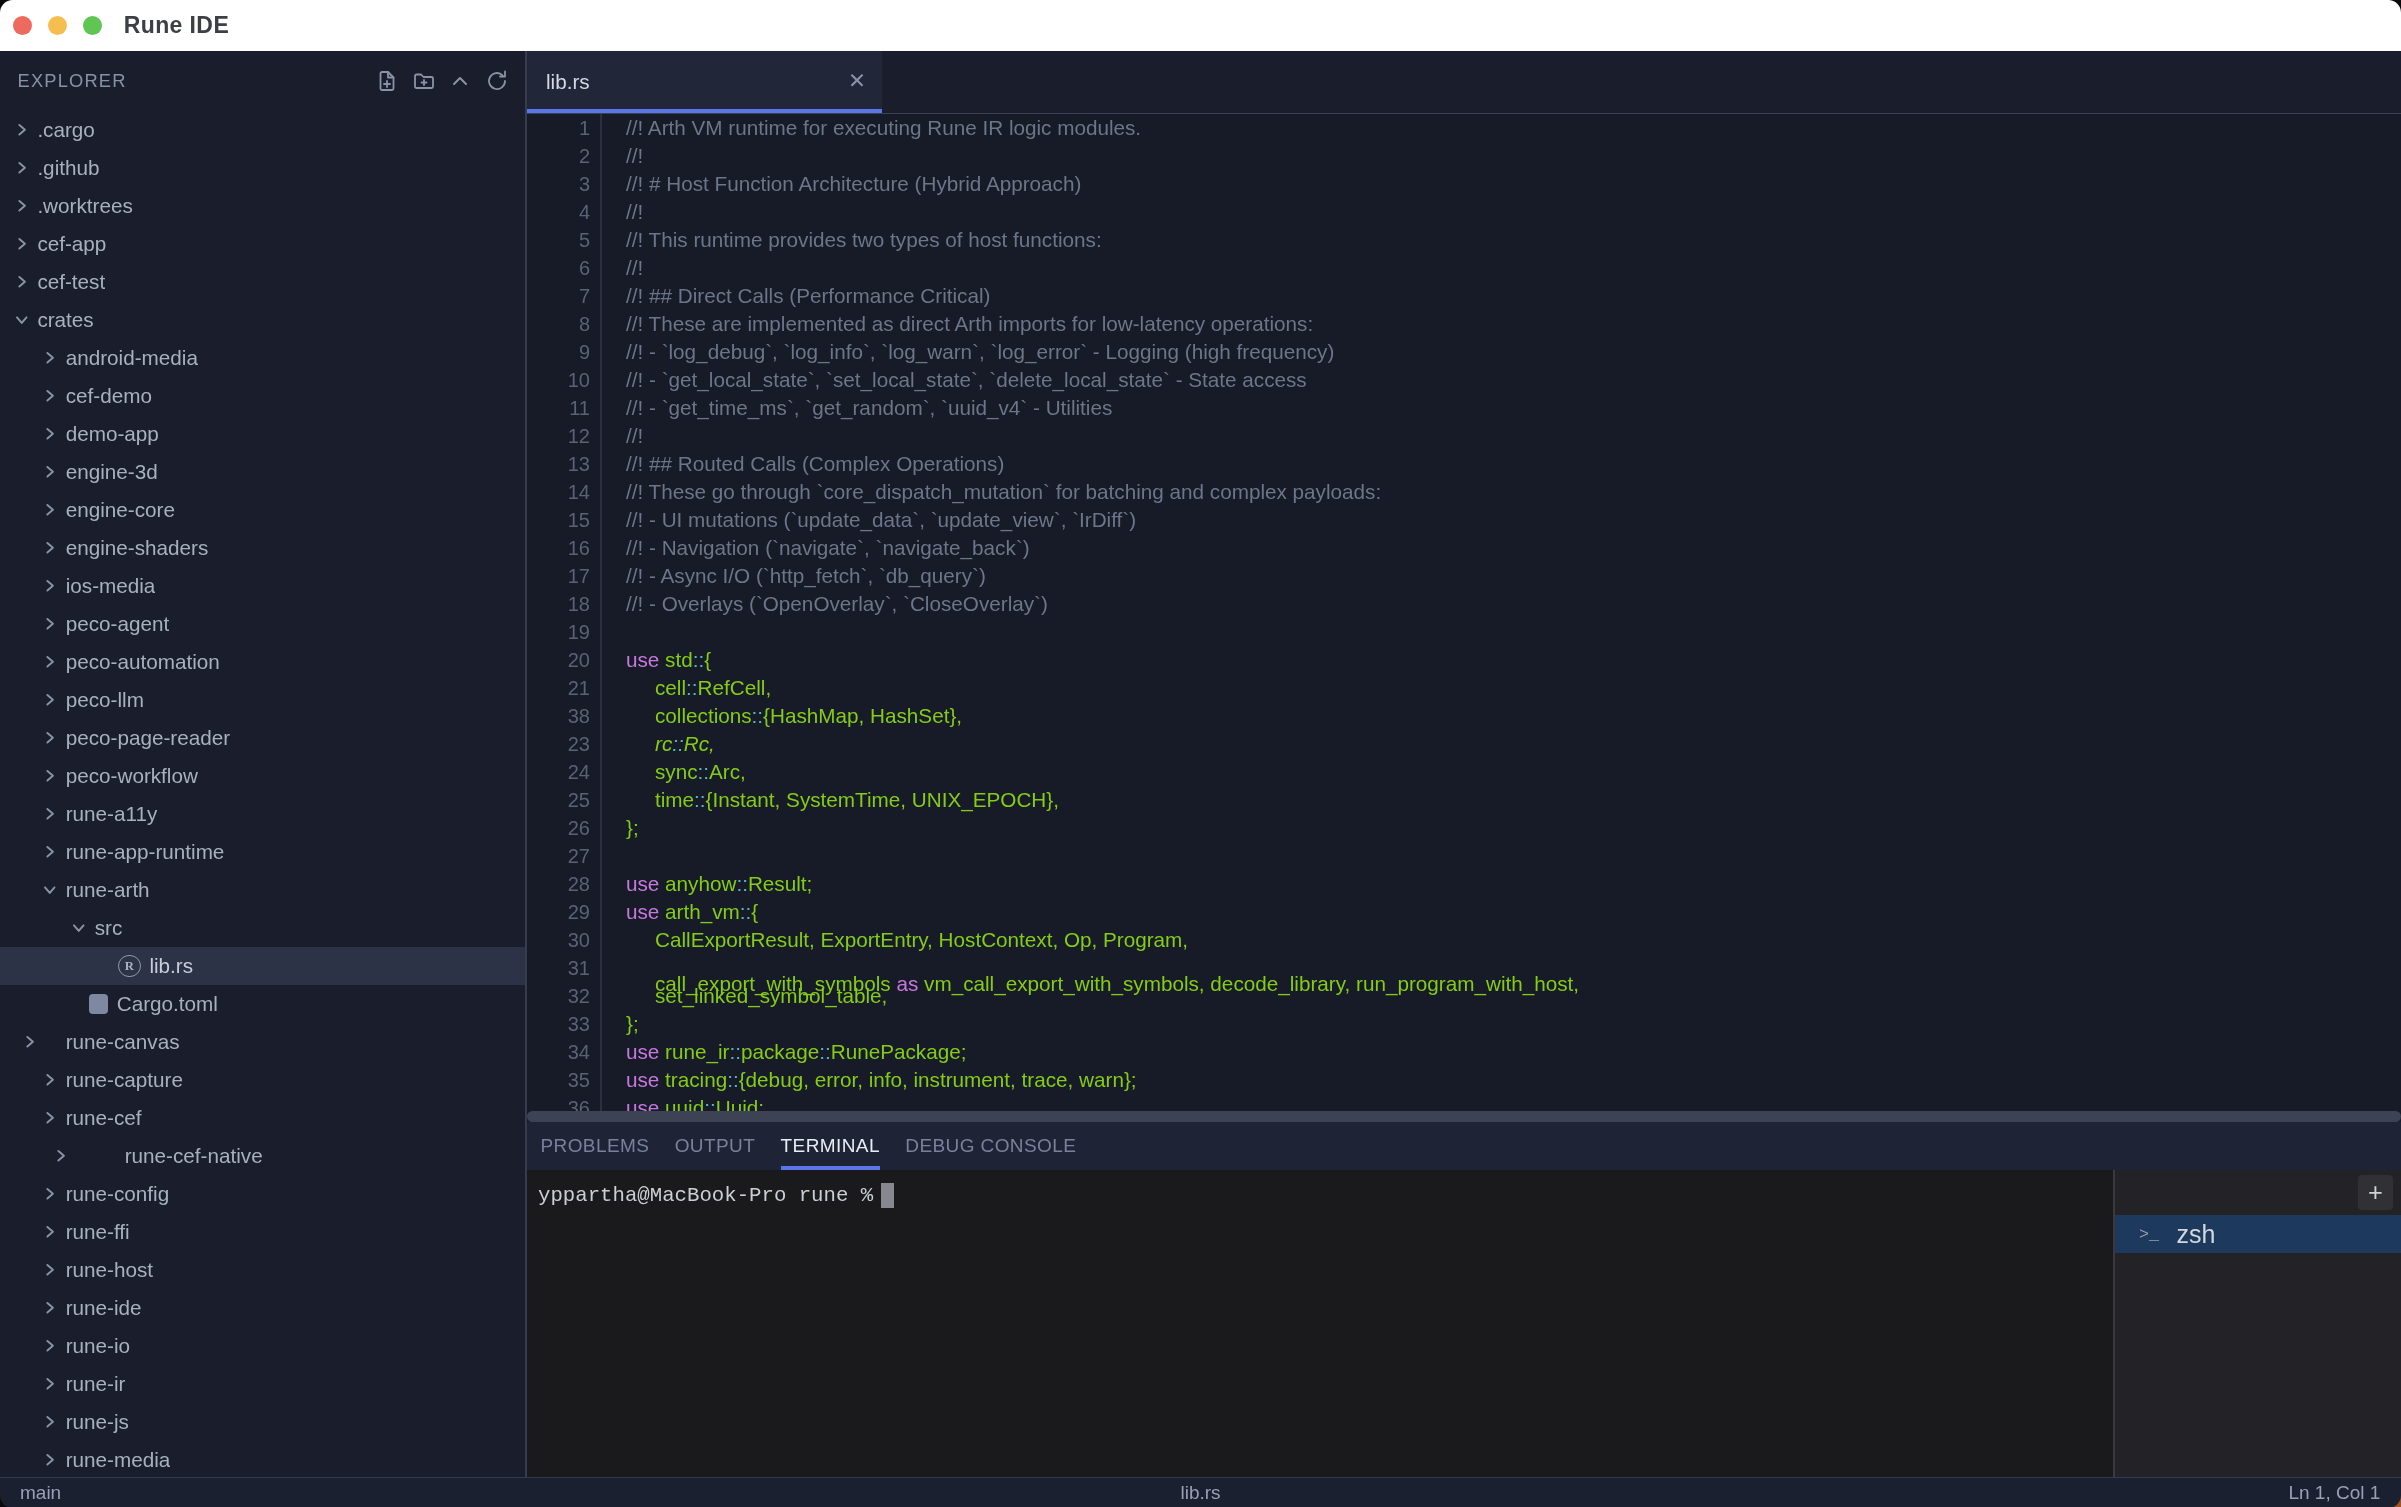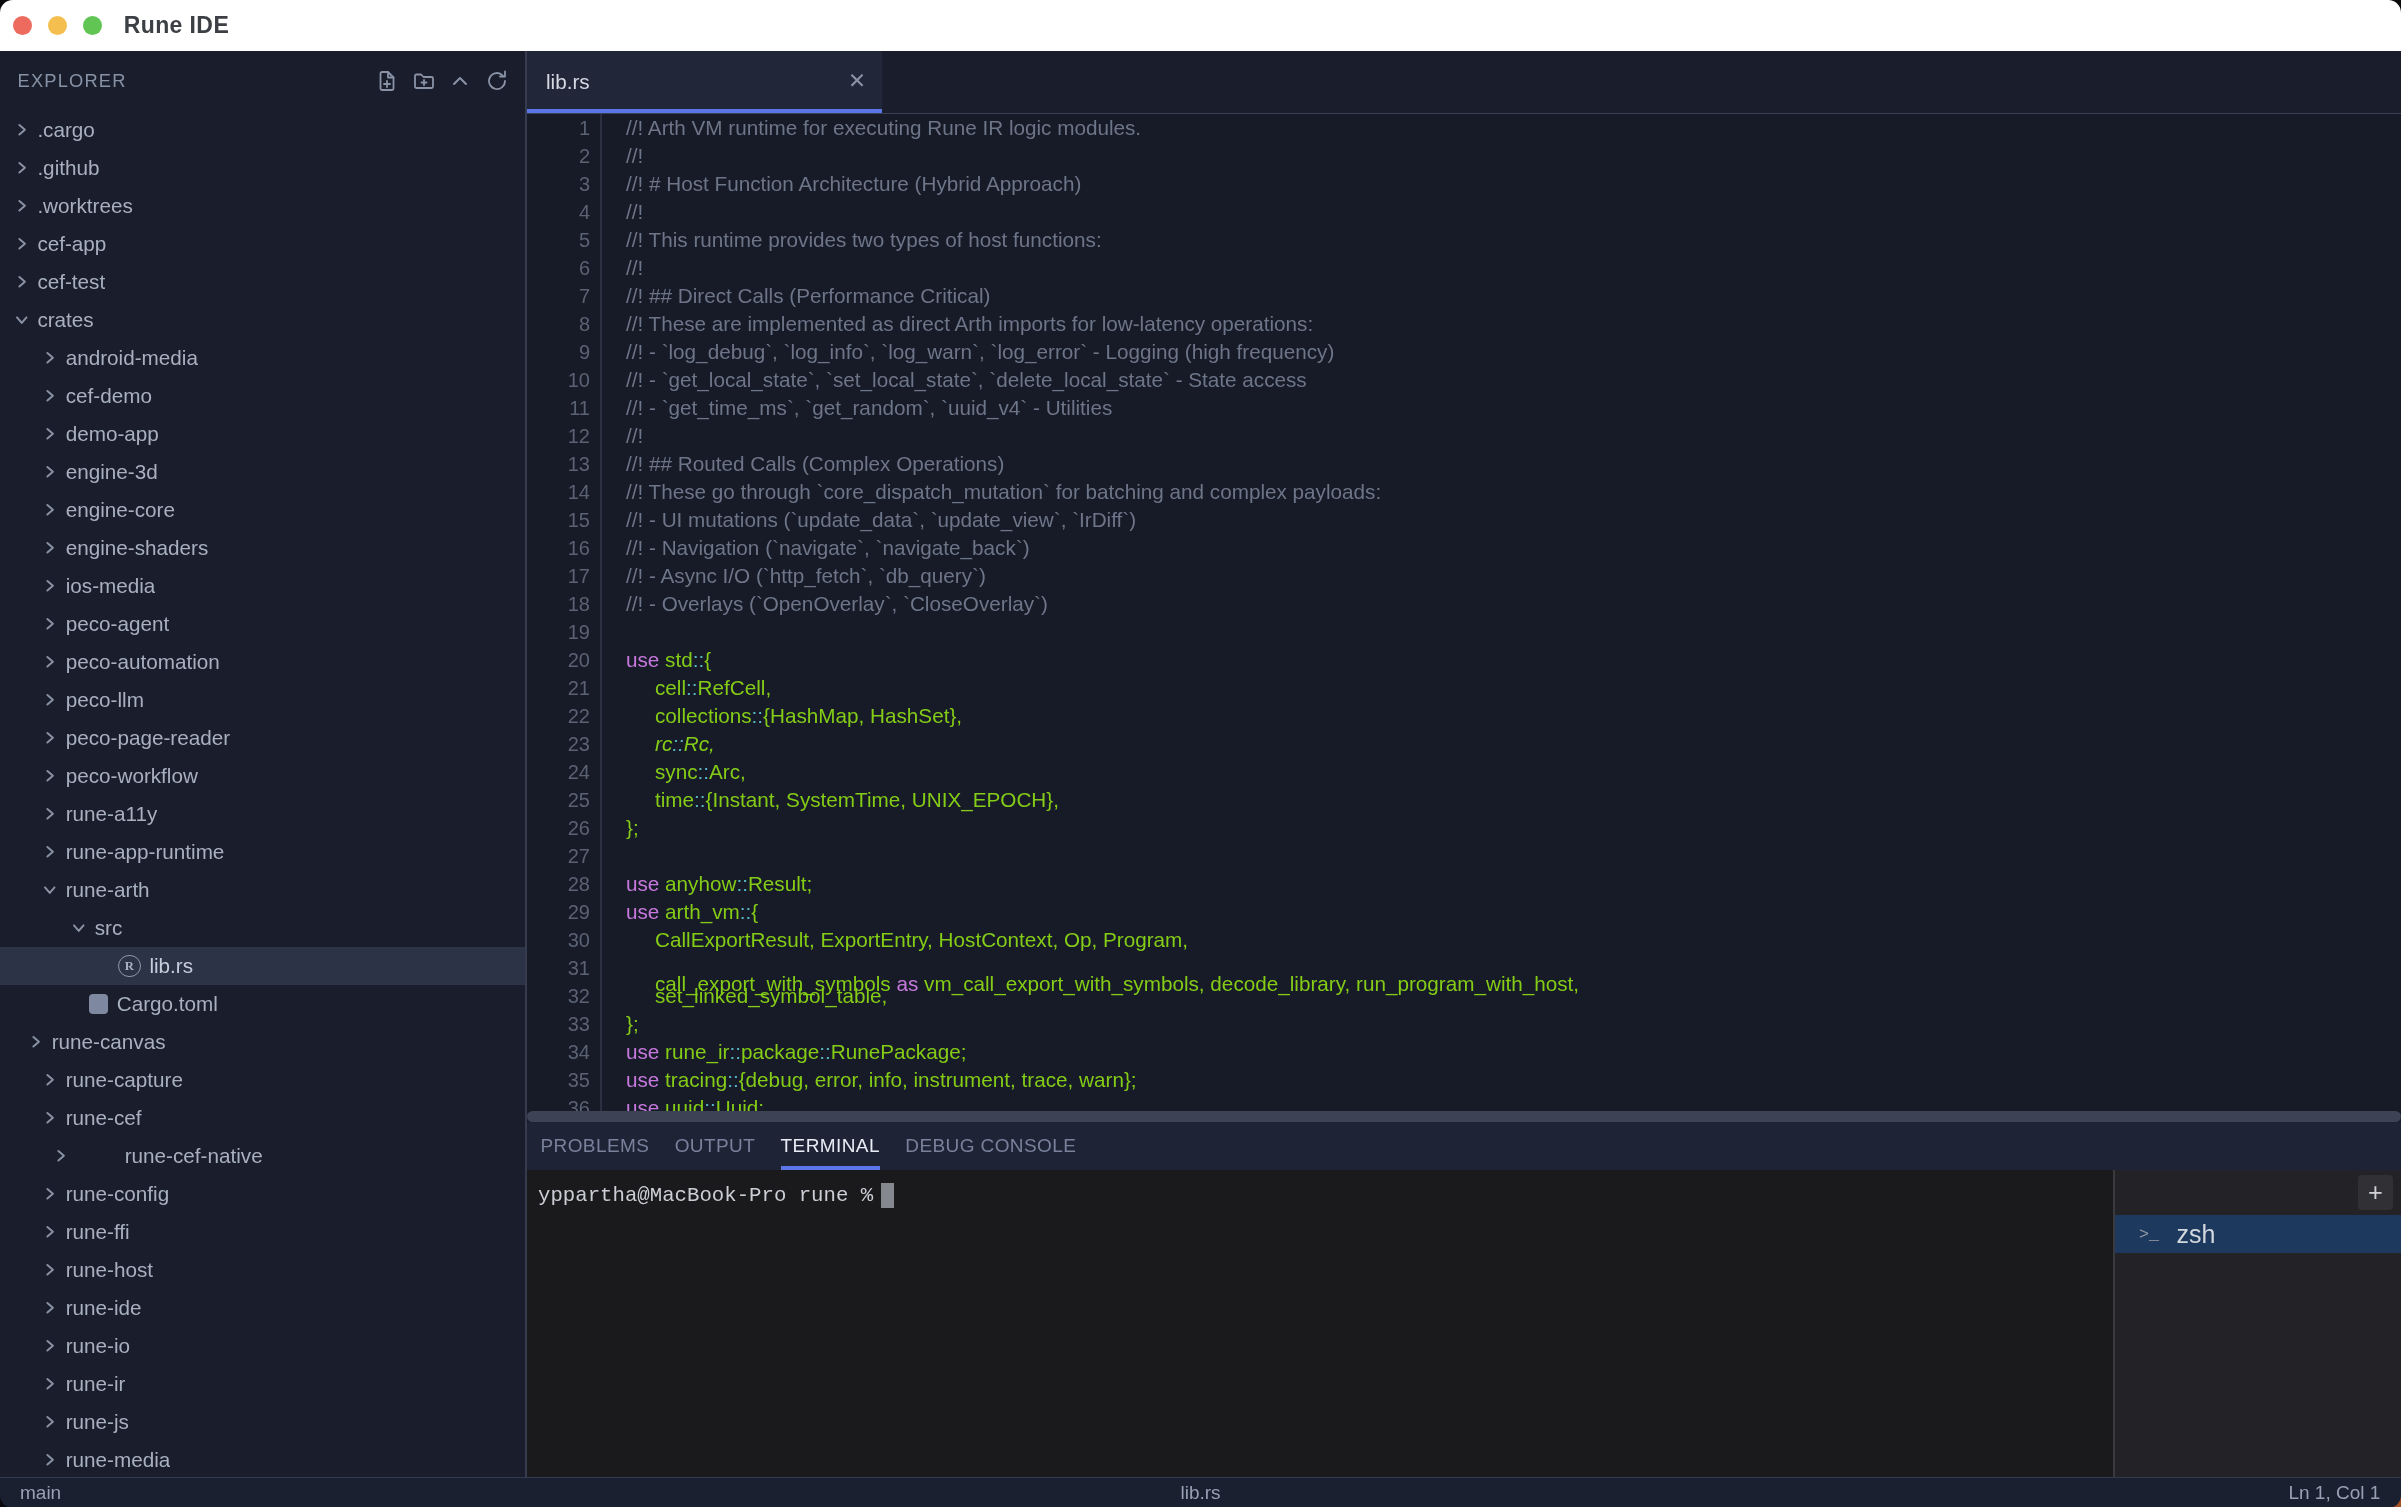--- a/index.html
+++ b/index.html
@@ -263,21 +263,21 @@
               <span class="tlabel">src</span>
             </div>
             <div class="tree-row selected" style="padding-left: 118px;">
               <span class="ficon rust">R</span>
               <span class="tlabel">lib.rs</span>
             </div>
             <div class="tree-row" style="padding-left: 89px;">
               <span class="ficon toml"></span>
               <span class="tlabel">Cargo.toml</span>
             </div>
-            <div class="tree-row" style="padding-left: 27px;">
+            <div class="tree-row" style="padding-left: 21px; gap: 20px;">
               <svg width="17.5" height="17.5" viewBox="0 0 22 22" fill="none" stroke="#8a93a6" stroke-width="2.4" stroke-linecap="round" stroke-linejoin="round">
                 <polyline points="8,5 15,11 8,17"></polyline>
               </svg>
               <span class="tlabel">rune-canvas</span>
             </div>
             <div class="tree-row" style="padding-left: 41px;">
               <svg width="17.5" height="17.5" viewBox="0 0 22 22" fill="none" stroke="#8a93a6" stroke-width="2.4" stroke-linecap="round" stroke-linejoin="round">
                 <polyline points="8,5 15,11 8,17"></polyline>
               </svg>
               <span class="tlabel">rune-capture</span>
@@ -368,21 +368,21 @@
             <div class="code-line"><span class="ln">12</span><span class="lt" style="padding-left: 36px;"><span class="tok-c">//!</span></span></div>
             <div class="code-line"><span class="ln">13</span><span class="lt" style="padding-left: 36px;"><span class="tok-c">//! ## Routed Calls (Complex Operations)</span></span></div>
             <div class="code-line"><span class="ln">14</span><span class="lt" style="padding-left: 36px;"><span class="tok-c">//! These go through `core_dispatch_mutation` for batching and complex payloads:</span></span></div>
             <div class="code-line"><span class="ln">15</span><span class="lt" style="padding-left: 36px;"><span class="tok-c">//! - UI mutations (`update_data`, `update_view`, `IrDiff`)</span></span></div>
             <div class="code-line"><span class="ln">16</span><span class="lt" style="padding-left: 36px;"><span class="tok-c">//! - Navigation (`navigate`, `navigate_back`)</span></span></div>
             <div class="code-line"><span class="ln">17</span><span class="lt" style="padding-left: 36px;"><span class="tok-c">//! - Async I/O (`http_fetch`, `db_query`)</span></span></div>
             <div class="code-line"><span class="ln">18</span><span class="lt" style="padding-left: 36px;"><span class="tok-c">//! - Overlays (`OpenOverlay`, `CloseOverlay`)</span></span></div>
             <div class="code-line"><span class="ln">19</span><span class="lt" style="padding-left: 36px;"></span></div>
             <div class="code-line"><span class="ln">20</span><span class="lt" style="padding-left: 36px;"><span class="tok-k">use</span><span class="tok-d"> std</span><span class="tok-p">::</span><span class="tok-d">{</span></span></div>
             <div class="code-line"><span class="ln">21</span><span class="lt" style="padding-left: 65px;"><span class="tok-d">cell</span><span class="tok-p">::</span><span class="tok-d">RefCell,</span></span></div>
-            <div class="code-line"><span class="ln">22</span><span class="lt" style="padding-left: 65px;"><span class="tok-d">collections</span><span class="tok-p">::</span><span class="tok-d">{HashMap, HashSet},</span></span></div>
+            <div class="code-line"><span class="ln">38</span><span class="lt" style="padding-left: 65px;"><span class="tok-d">collections</span><span class="tok-p">::</span><span class="tok-d">{HashMap, HashSet},</span></span></div>
             <div class="code-line"><span class="ln">23</span><span class="lt" style="padding-left: 65px; font-style: italic;"><span class="tok-d">rc</span><span class="tok-p">::</span><span class="tok-d">Rc,</span></span></div>
             <div class="code-line"><span class="ln">24</span><span class="lt" style="padding-left: 65px;"><span class="tok-d">sync</span><span class="tok-p">::</span><span class="tok-d">Arc,</span></span></div>
             <div class="code-line"><span class="ln">25</span><span class="lt" style="padding-left: 65px;"><span class="tok-d">time</span><span class="tok-p">::</span><span class="tok-d">{Instant, SystemTime, UNIX_EPOCH},</span></span></div>
             <div class="code-line"><span class="ln">26</span><span class="lt" style="padding-left: 36px;"><span class="tok-d">};</span></span></div>
             <div class="code-line"><span class="ln">27</span><span class="lt" style="padding-left: 36px;"></span></div>
             <div class="code-line"><span class="ln">28</span><span class="lt" style="padding-left: 36px;"><span class="tok-k">use</span><span class="tok-d"> anyhow</span><span class="tok-p">::</span><span class="tok-d">Result;</span></span></div>
             <div class="code-line"><span class="ln">29</span><span class="lt" style="padding-left: 36px;"><span class="tok-k">use</span><span class="tok-d"> arth_vm</span><span class="tok-p">::</span><span class="tok-d">{</span></span></div>
             <div class="code-line"><span class="ln">30</span><span class="lt" style="padding-left: 65px;"><span class="tok-d">CallExportResult, ExportEntry, HostContext, Op, Program,</span></span></div>
             <div class="code-line"><span class="ln">31</span><span class="lt" style="padding-left: 65px; margin-top: 16px;"><span class="tok-d">call_export_with_symbols </span><span class="tok-k">as</span><span class="tok-d"> vm_call_export_with_symbols, decode_library, run_program_with_host,</span></span></div>
             <div class="code-line"><span class="ln">32</span><span class="lt" style="padding-left: 65px;"><span class="tok-d">set_linked_symbol_table,</span></span></div>

